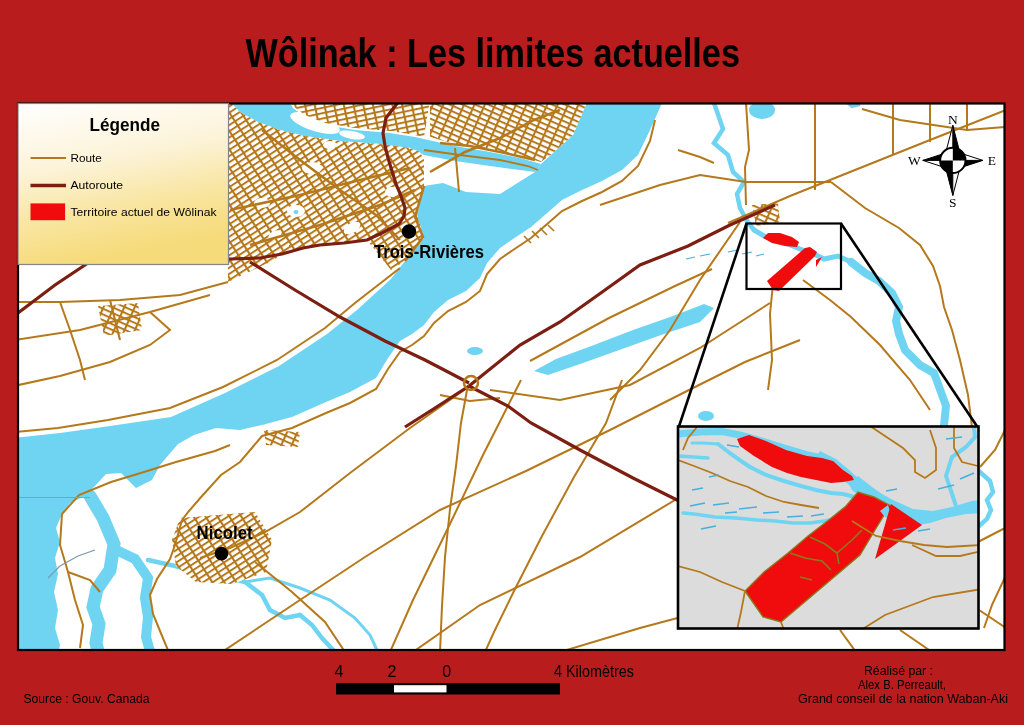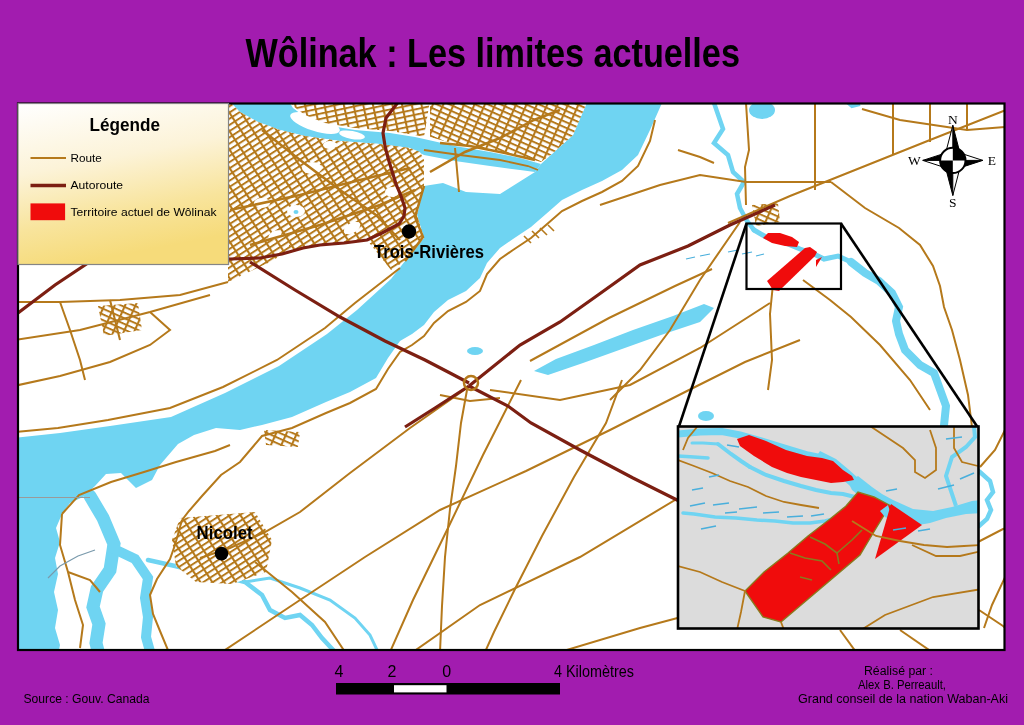--- a/index.html
+++ b/index.html
@@ -1,16 +1,16 @@
 <!DOCTYPE html>
 <html><head>
 <meta charset="utf-8">
 <style>
 html,body{margin:0;padding:0;background:#fff;}
-#page{position:relative;width:1024px;height:725px;background:#a21caf;overflow:hidden;
+#page{position:relative;width:1024px;height:725px;background:#b91c1c;overflow:hidden;
  font-family:"Liberation Sans",sans-serif;}
 svg{position:absolute;left:0;top:0;}
 </style>
 </head>
 <body>
 <div id="page">
 <svg width="1024" height="725" viewBox="0 0 1024 725">
 <defs>
   <linearGradient id="leg" x1="0" y1="0" x2="0.25" y2="1">
     <stop offset="0" stop-color="#FFFFFF"></stop>

